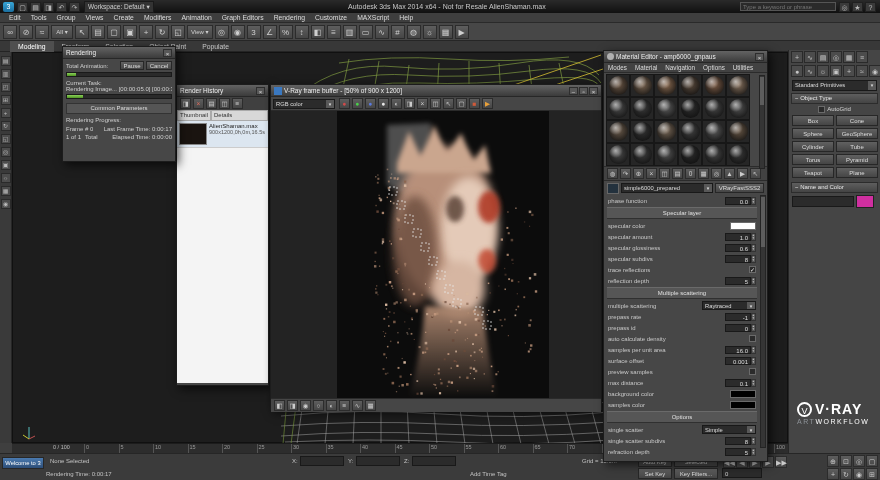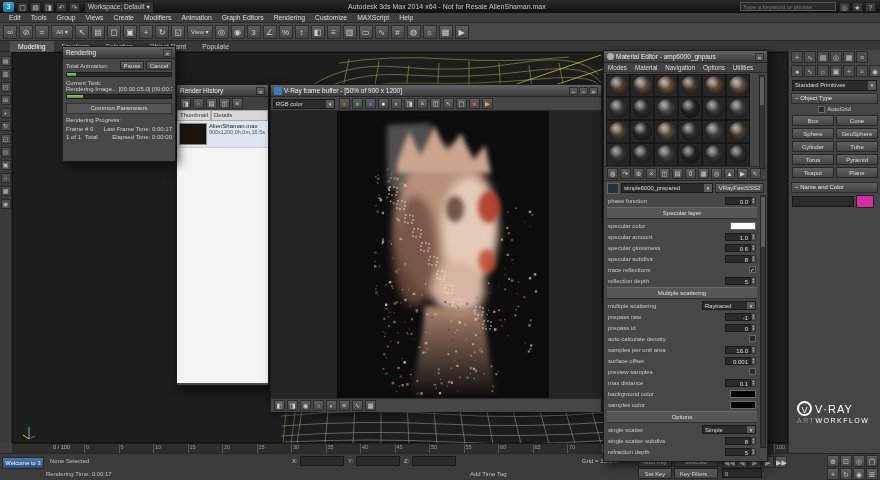--- a/index.html
+++ b/index.html
@@ -96,21 +96,21 @@
   .sfield{position:absolute;height:10px;background:#2b2b2b;border:1px solid #191919;font-size:6px;
           color:#ccc;line-height:10px;padding:0 2px;box-sizing:border-box;}
   .sbtn{position:absolute;font-size:5.8px;line-height:10px;}
   .navico{width:12px;height:12px;background:linear-gradient(#5e5e5e,#464646);border:1px solid #2c2c2c;
           color:#ccc;font-size:7px;line-height:11px;text-align:center;margin:0 0 1px 1px;box-sizing:border-box;flex:none;}
   
   #vray-logo{left:797px;top:401px;width:82px;height:44px;z-index:50;display:flex;flex-direction:column;
              align-items:flex-start;background:transparent;}
   .vcirc{width:15px;height:15px;border:2px solid #fff;border-radius:50%;color:#fff;font-size:9px;
          line-height:14px;text-align:center;margin-right:3px;flex:none;box-sizing:border-box;}
-  #vray-name{font-size:11px;font-weight:normal;color:#fff;letter-spacing:1px;}
+  #vray-name{font-size:14px;font-weight:bold;color:#fff;letter-spacing:1px;}
   #vray-sub{font-size:7px;letter-spacing:1.5px;margin-top:1px;color:#fff;}
   #vray-sub .dim{color:#8e9398;}
 </style>
 </head>
 <body>
 
 <div id="stage">
 
   <div id="titlebar" class="abs">
     <span class="maxlogo">3</span>

